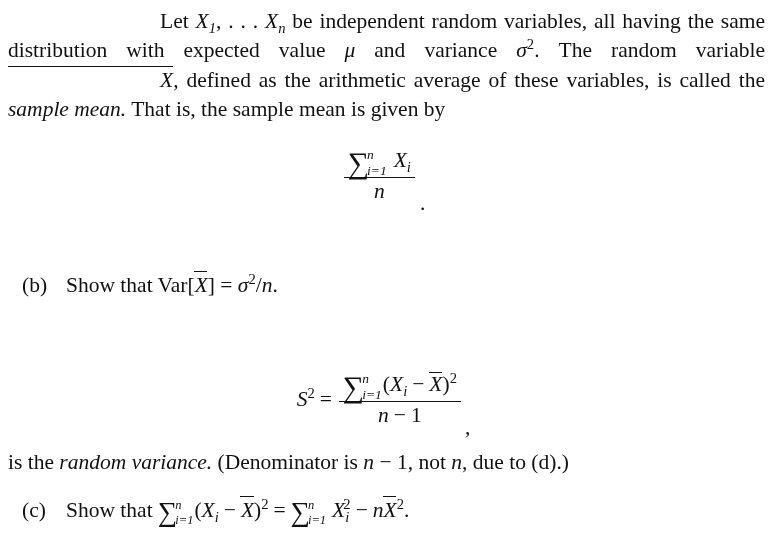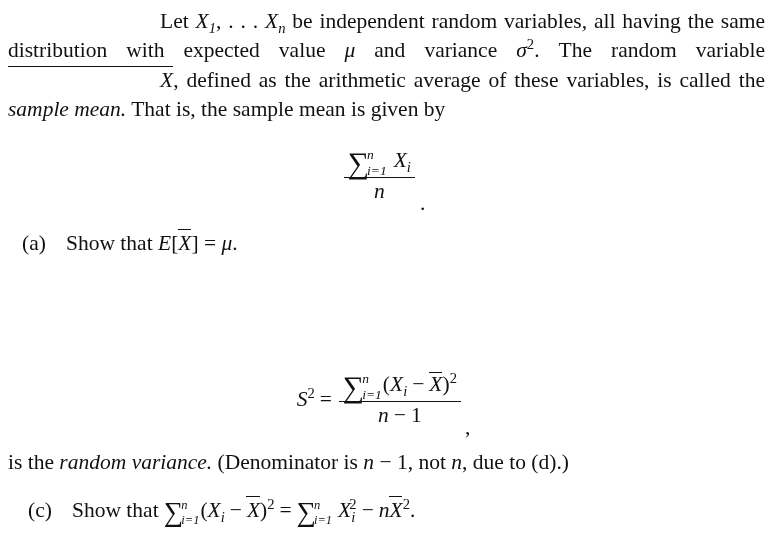--- a/index.html
+++ b/index.html
@@ -163,24 +163,24 @@
                 <span class="up">n</span>
                 <span class="low">i=1</span>
               </span>
             </span><span style="display:inline-block;width:6px"></span><span class="mi"><span>X</span><sub>i</sub></span></span>
         <span class="den mi">n</span>
       </span>
         <span class="opt" style="align-self:flex-end;position:relative;top:12px;padding-left:3px;">.</span>
     </span>
   </div>
 
-  <div class="item" style="left:22px; top:228px;">
-    <span class="lbl">(a)</span><span>Show that </span><span class="mi">E</span><span class="mup">[</span><span class="bar">X</span><span class="mup">]</span><span class="mup"> = </span><span class="mi">μ</span><span>.</span>
-  </div>
-
+
+  <div class="item" style="left:22px; top:270px;">
+    <span class="lbl">(b)</span><span>Show that </span><span class="mup">Var</span><span class="mup">[</span><span class="bar">X</span><span class="mup">]</span><span class="mup"> = </span><span class="mi"><span>σ</span><sup class="upr">2</sup></span><span class="mup">/</span><span class="mi">n</span><span>.</span>
+  </div>
 
 
   <div class="display" style="left:0px; top:371px; width:771px; text-align:center;">
     <span class="eqrow">
       <span class="mi"><span>S</span><sup class="upr">2</sup></span>
         <span class="op">=</span>
       <span class="frac">
         <span class="num"><span class="sum">
               <span class="sig">∑</span>
               <span class="lims">
@@ -191,21 +191,21 @@
         <span class="den"><span class="mi">n</span><span class="op">−</span><span class="mup">1</span></span>
       </span>
         <span class="opt" style="align-self:flex-end;position:relative;top:12px;padding-left:2px;">,</span>
     </span>
   </div>
 
   <div class="para nojust" style="left:8px; top:448px; width:757px;">
     <span>is the </span><span class="it">random variance.</span><span> (Denominator is </span><span class="mi">n</span><span class="mup"> − </span><span class="mup">1</span><span>, not </span><span class="mi">n</span><span>, due to (d).)</span>
   </div>
 
-  <div class="item" style="left:28px; top:495px;">
+  <div class="item" style="left:22px; top:495px;">
     <span class="lbl">(c)</span><span>Show that </span><span class="sum inline">
         <span class="sig">∑</span>
         <span class="lims">
           <span class="up">n</span>
           <span class="low">i=1</span>
         </span>
       </span><span class="mup">(</span><span class="mi"><span>X</span><sub>i</sub></span><span class="op">−</span><span class="bar">X</span><span class="mup">)</span><sup class="upr">2</sup><span class="op">=</span><span class="sum inline">
         <span class="sig">∑</span>
         <span class="lims">
           <span class="up">n</span>

